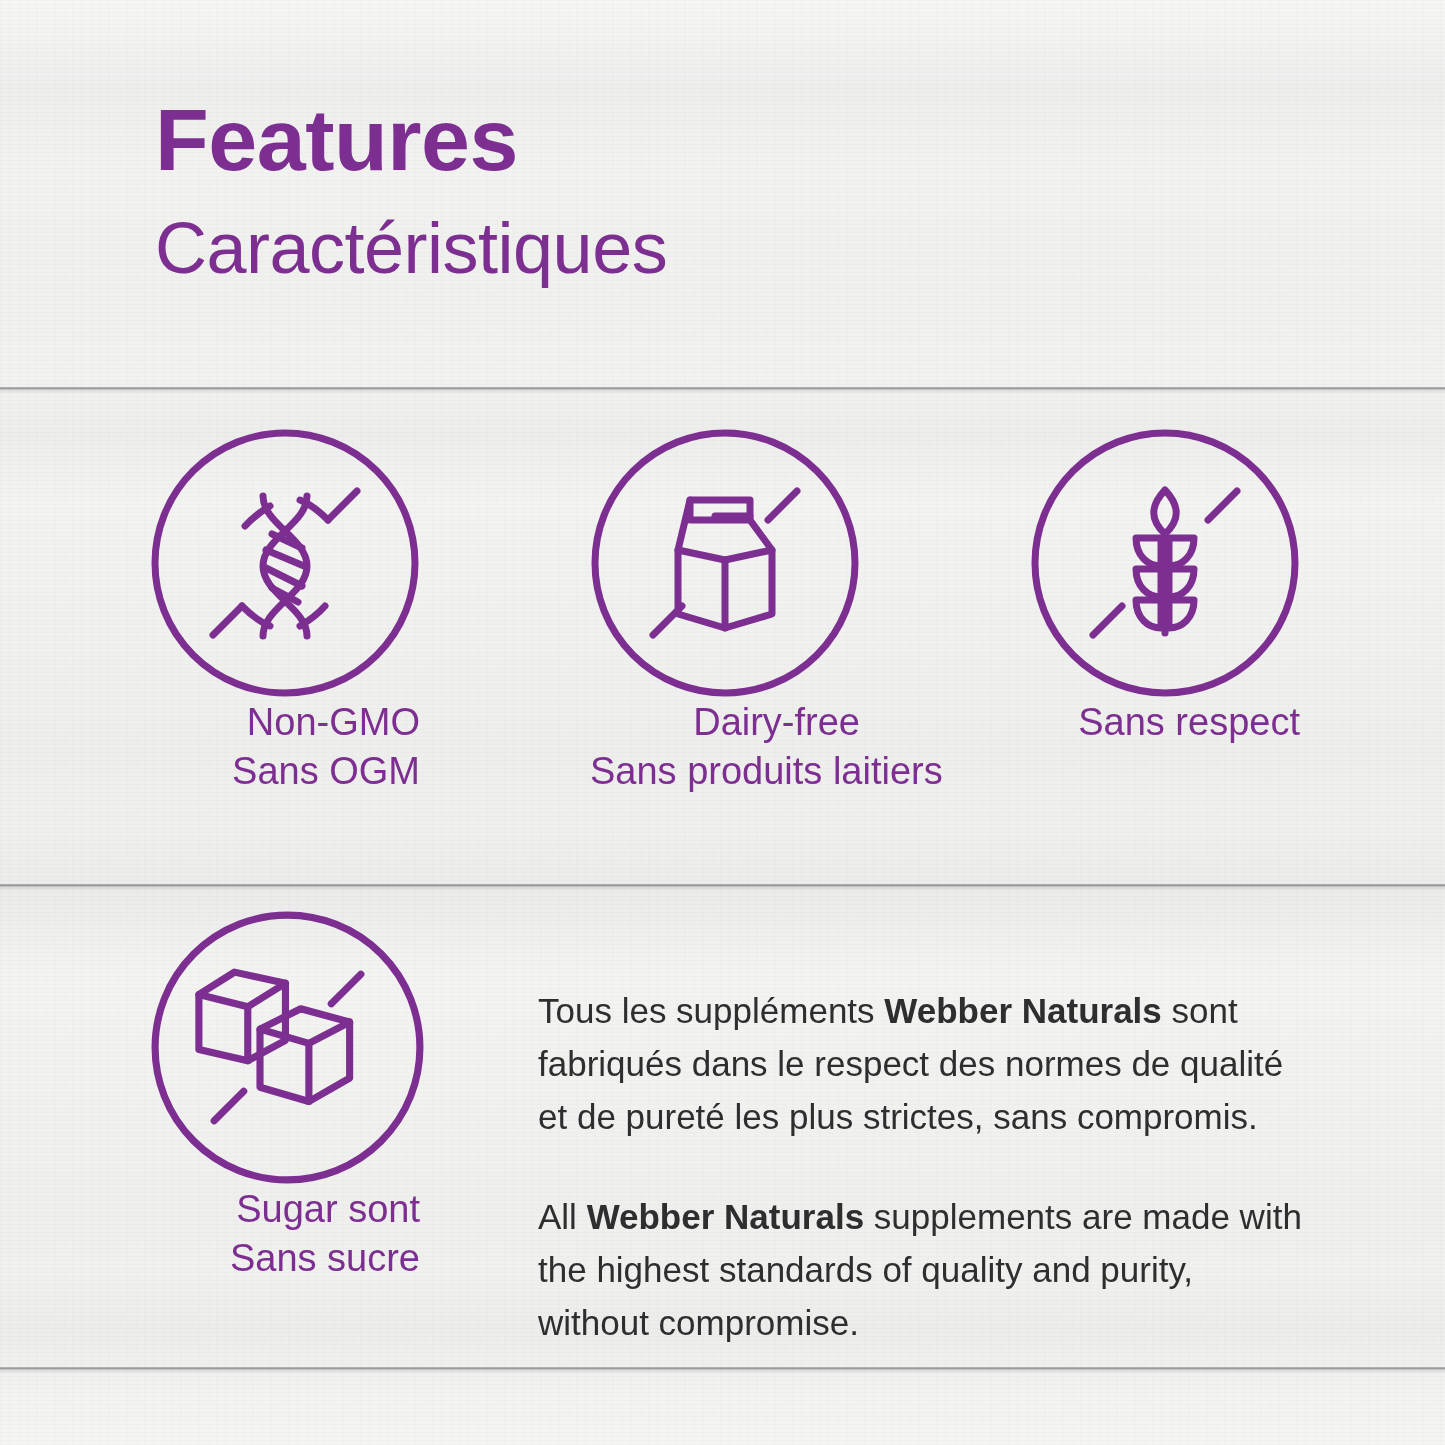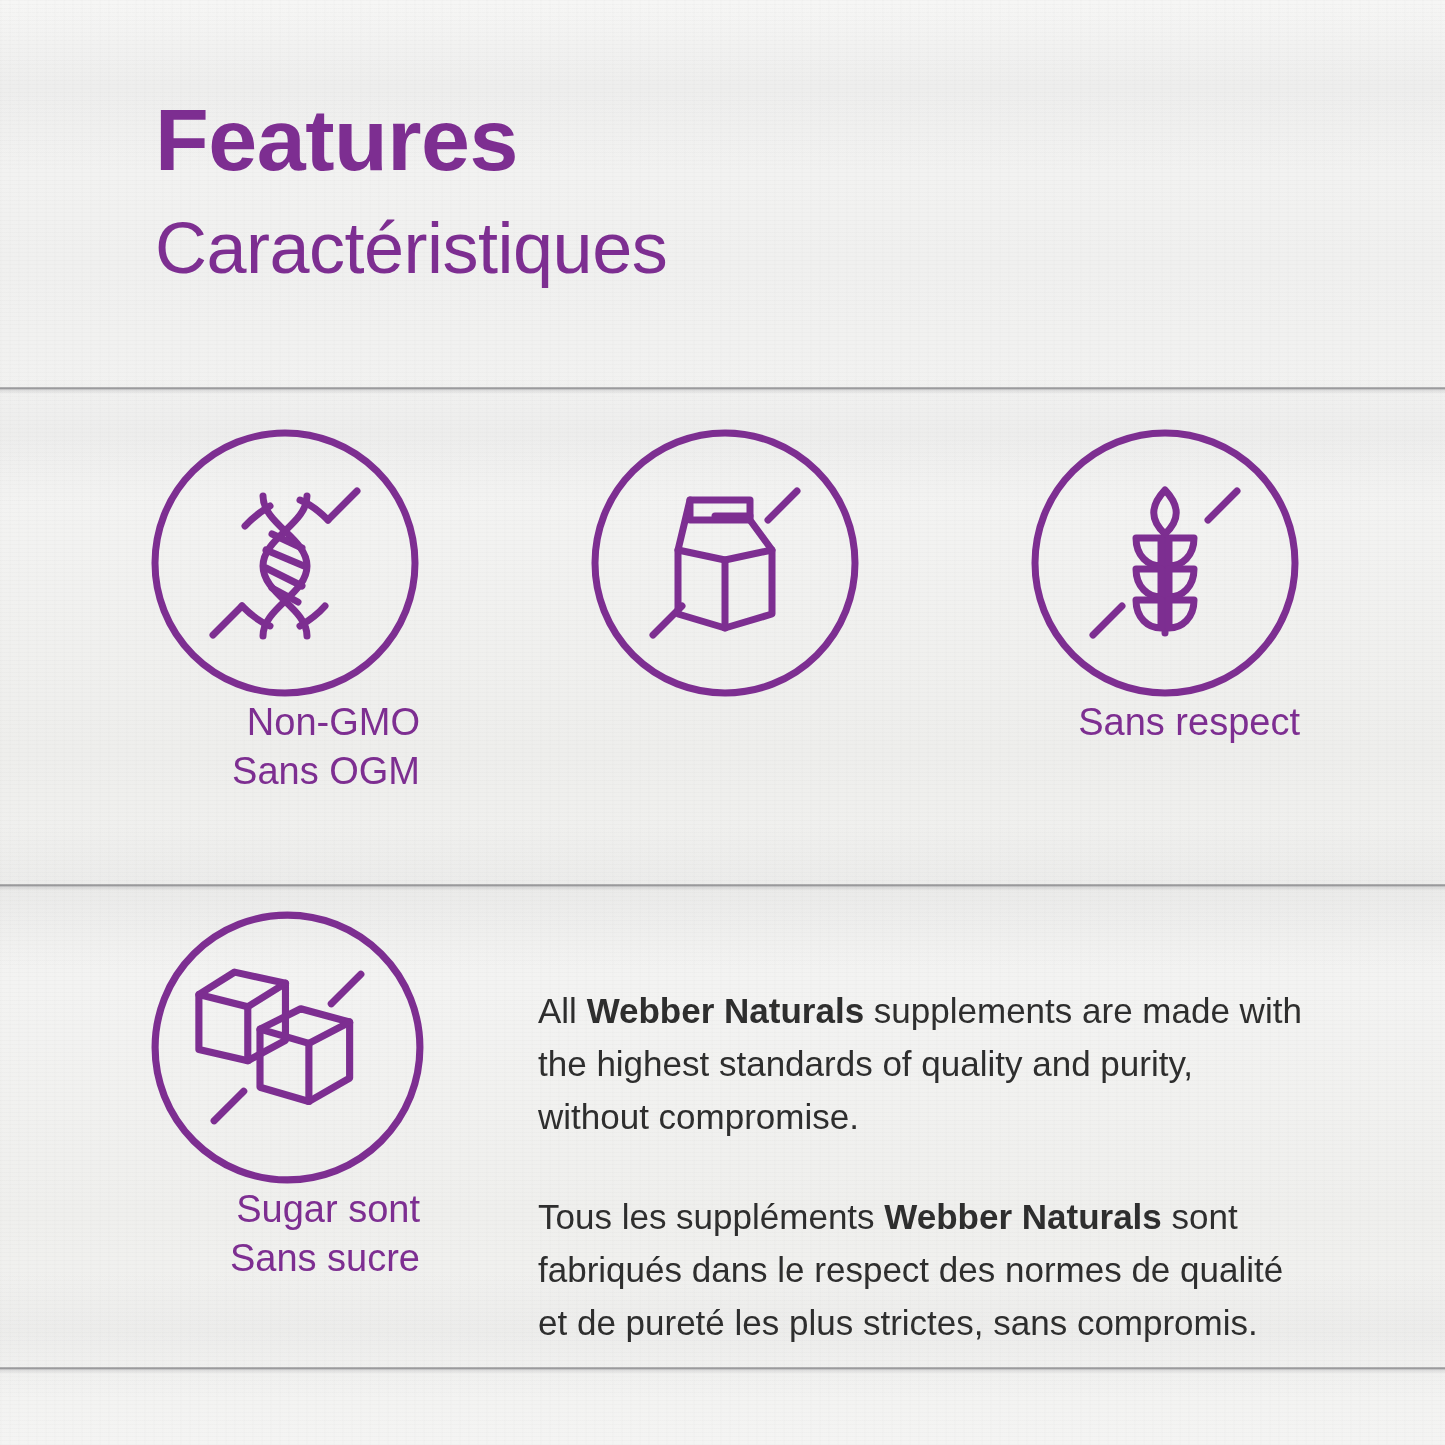--- a/index.html
+++ b/index.html
@@ -186,20 +186,24 @@
         <line x1="207" y1="63" x2="178" y2="92"></line>
         <line x1="63" y1="207" x2="92" y2="178"></line>
 
         <path d="M100 72 L160 72 L160 92 L182 122 L182 186 L135 200 L88 186 L88 122 Z"></path>
         <path d="M88 122 L135 132 L182 122"></path>
         <line x1="135" y1="132" x2="135" y2="200"></line>
         <path d="M100 72 L100 92 L160 92"></path>
         <path d="M125 88 L160 88"></path>
       </g>
     </svg>
+    <div class="badge-label">
+      <span class="l1">Dairy-free</span>
+      <span class="l2">Sans produits laitiers</span>
+    </div>
   </div>
 
   <div class="badge" style="left:1030px; top:428px; width:270px;">
     <svg class="badge-icon" width="270" height="270" viewBox="0 0 270 270">
       <g fill="none" stroke="#7d2e91" stroke-width="7" stroke-linecap="round" stroke-linejoin="round">
         <circle cx="135" cy="135" r="130"></circle>
         <line x1="207" y1="63" x2="178" y2="92"></line>
         <line x1="63" y1="207" x2="92" y2="178"></line>
 
         <line x1="135" y1="105" x2="135" y2="205"></line>
@@ -236,17 +240,17 @@
         <line x1="156" y1="131" x2="156" y2="188"></line>
       </g>
     </svg>
     <div class="badge-label">
       <span class="l1">Sugar sont</span>
       <span class="l2">Sans sucre</span>
     </div>
   </div>
 
   <div class="copy">
+    <p><span>Tous les suppléments </span><b>Webber Naturals</b><span> sont fabriqués dans le respect des normes de qualité et de pureté les plus strictes, sans compromis.</span></p>
     <p><span>All </span><b>Webber Naturals</b><span> supplements are made with the highest standards of quality and purity, without compromise.</span></p>
-    <p><span>Tous les suppléments </span><b>Webber Naturals</b><span> sont fabriqués dans le respect des normes de qualité et de pureté les plus strictes, sans compromis.</span></p>
   </div>
 
 </div>
 
 </body></html>

